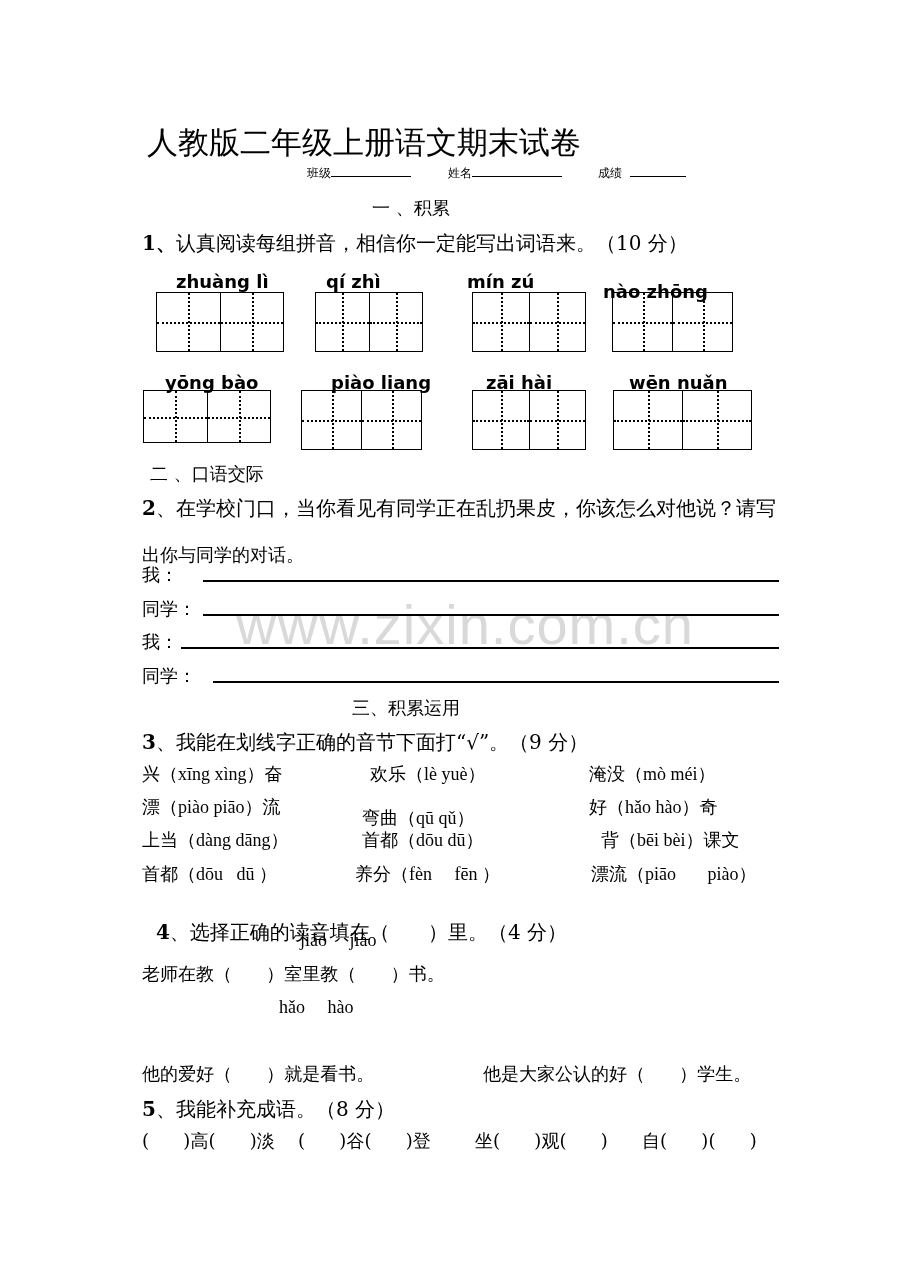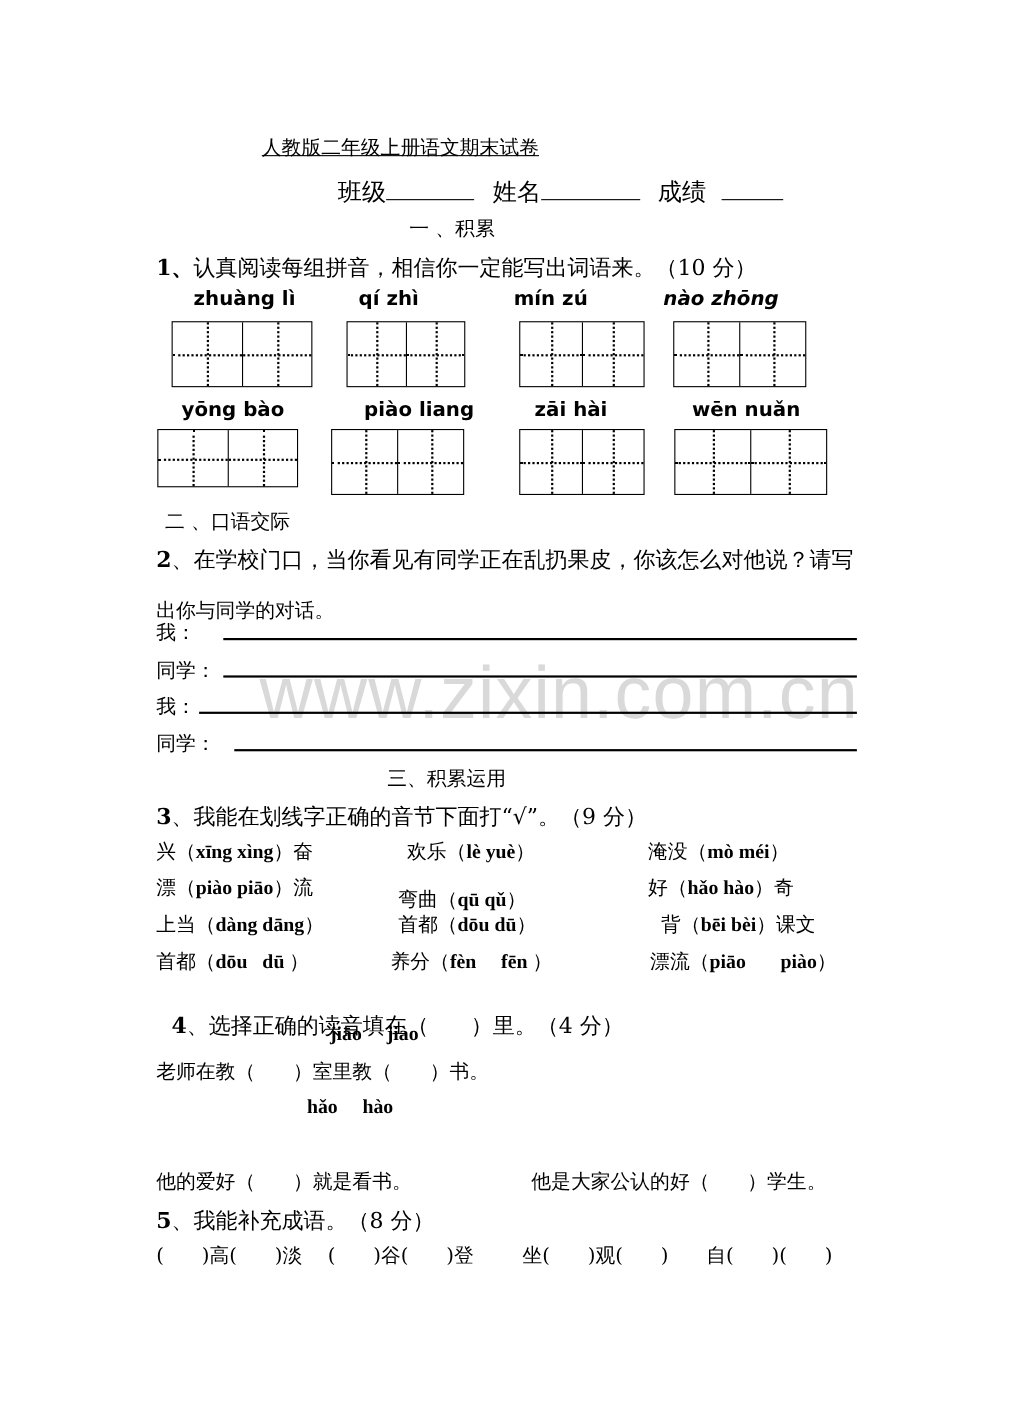--- a/index.html
+++ b/index.html
@@ -1,36 +1,36 @@
 <!DOCTYPE html>
 <html><head>
 <meta charset="utf-8">
 <style>
   html, body { margin:0; padding:0; background:#ffffff; }
   body { width:920px; height:1274px; position:relative; overflow:hidden;
          font-family:"DejaVu Serif","Liberation Serif",serif; color:#000; }
   .abs { position:absolute; white-space:nowrap; }
-  .title { font-size:18px; top:122px; left:0; width:728px; text-align:center;text-decoration:underline; }
-  .info { top:160px; font-size:22px; }
+  .title { font-size:31px; top:122px; left:0; width:728px; text-align:center; }
+  .info { top:160px; font-size:12px; }
   .blank { display:inline-block; border-bottom:1.5px solid #000; height:16px; vertical-align:baseline; }
   .sec { font-size:18px; }
   .q { font-size:20px; font-weight:bold; }
   .q span.t { font-weight:normal; }
-  .py { font-family:"DejaVu Sans","Liberation Sans",sans-serif; font-weight:bold; font-size:18px; }
+  .py { font-family:"DejaVu Sans","Liberation Sans",sans-serif; font-weight:bold; font-size:18px;margin-top:10px; }
   .grid { position:absolute; border:1.5px solid #000; box-sizing:border-box; display:flex; }
   .cell { flex:1; position:relative; border-right:1.5px solid #000; }
   .cell:last-child { border-right:none; }
   .cell::before { content:""; position:absolute; left:50%; top:0; bottom:0; border-left:2px dotted #000; }
   .cell::after { content:""; position:absolute; top:50%; left:0; right:0; border-top:2px dotted #000; }
   .line { position:absolute; border-bottom:2px solid #000; height:0; }
   .lbl { font-size:18px; }
   .opt { font-size:18px; }
-  .opt b { font-family:"Liberation Serif",serif; font-weight:bold; }
+  .opt b { font-family:"Liberation Serif",serif; font-weight:normal; }
   .wm { position:absolute; left:236px; top:592px; font-family:"Liberation Sans",sans-serif;
-        font-size:67px; color:#d9d9d9; letter-spacing:1px; z-index:0; }
+        font-size:56px; color:#d9d9d9; letter-spacing:1px; z-index:0; }
   .fg { z-index:1; }
 </style>
 </head>
 <body>
 
 <div class="wm">www.zixin.com.cn</div>
 
 <div class="abs title fg">人教版二年级上册语文期末试卷</div>
 
 <div class="abs info fg" style="left:307px;">
@@ -45,21 +45,21 @@
 
 <div class="abs sec fg" style="left:372px; top:196px;">一 、积累</div>
 
 <div class="abs q fg" style="left:142px; top:230px;">
   <span>1、</span><span class="t">认真阅读每组拼音，相信你一定能写出词语来。（10 分）</span>
 </div>
 
 <div class="abs py fg" style="left:176px; top:261px;">zhuàng  lì</div>
 <div class="abs py fg" style="left:326px; top:261px;">qí  zhì</div>
 <div class="abs py fg" style="left:467px; top:261px;">mín   zú</div>
-<div class="abs py fg" style="left:603px; top:261px;font-style:italic;">nào   zhōng</div>
+<div class="abs py fg" style="left:603px; top:271px;">nào   zhōng</div>
 <div class="abs py fg" style="left:165px; top:362px;text-align:center;">yōng  bào</div>
 <div class="abs py fg" style="left:331px; top:362px;">piào liang</div>
 <div class="abs py fg" style="left:486px; top:362px;">zāi    hài</div>
 <div class="abs py fg" style="left:629px; top:362px;">wēn nuǎn</div>
 
 <div class="grid fg" style="left:156px; top:292px; width:128px; height:60px;">
     <div class="cell"></div>
     <div class="cell"></div>
   </div>
 <div class="grid fg" style="left:315px; top:292px; width:108px; height:60px;">

